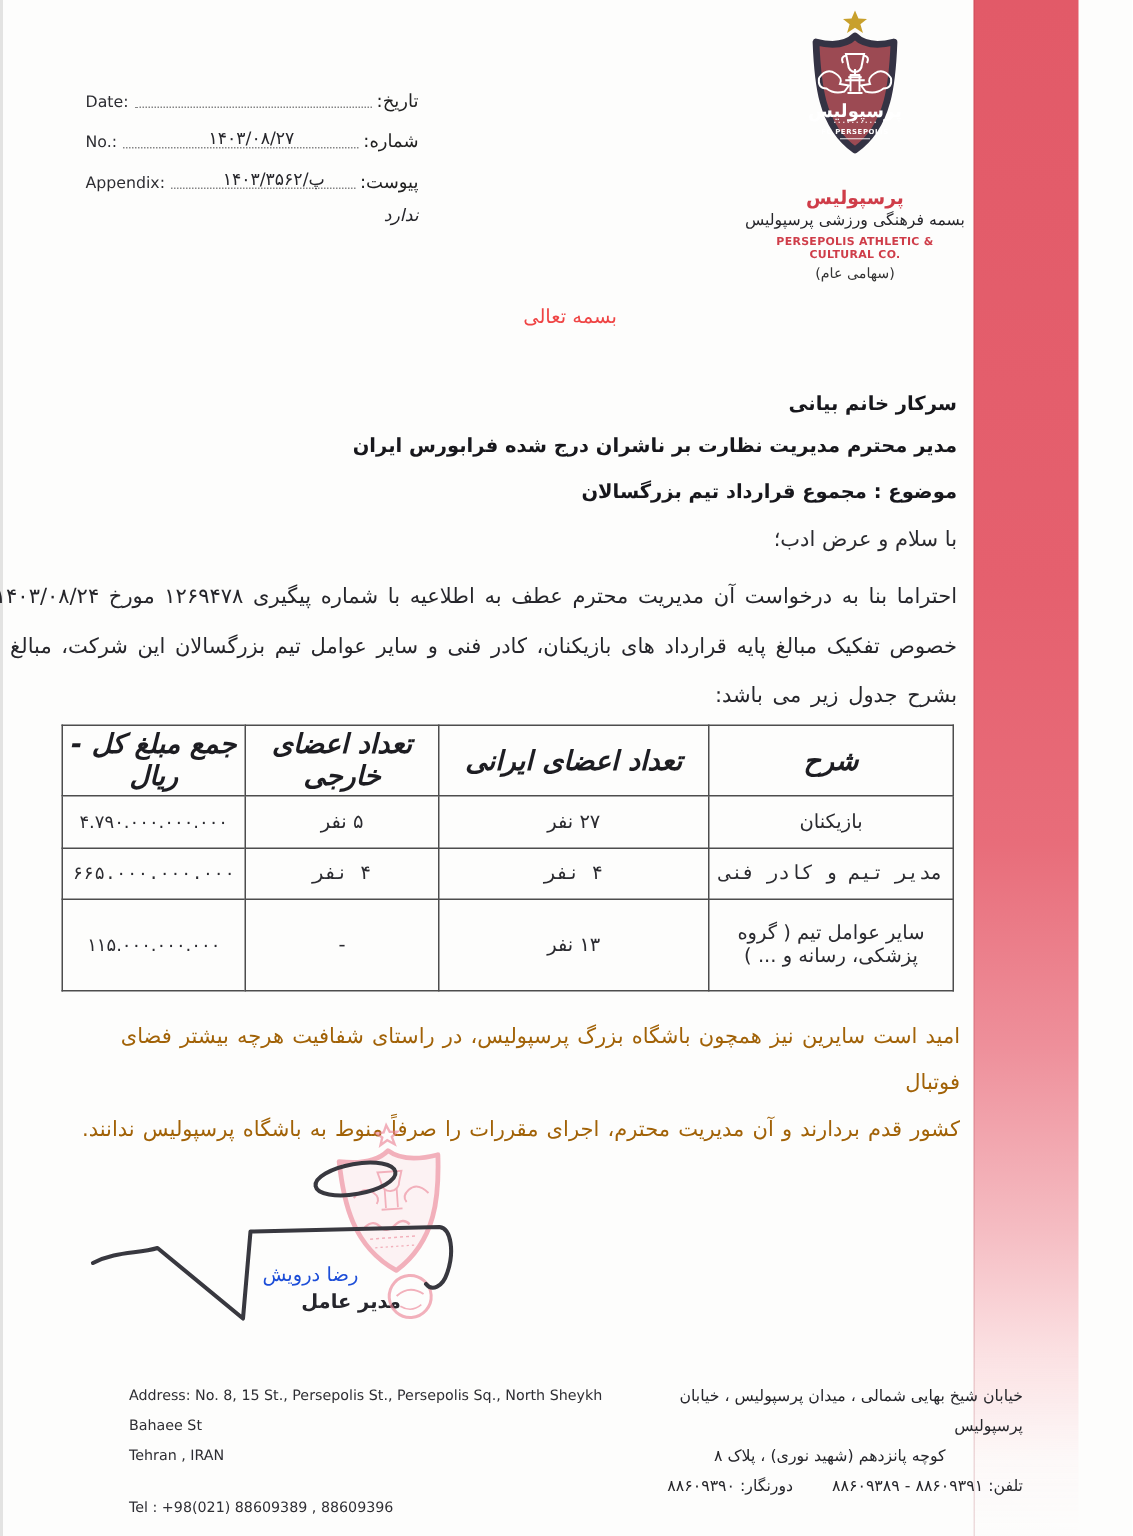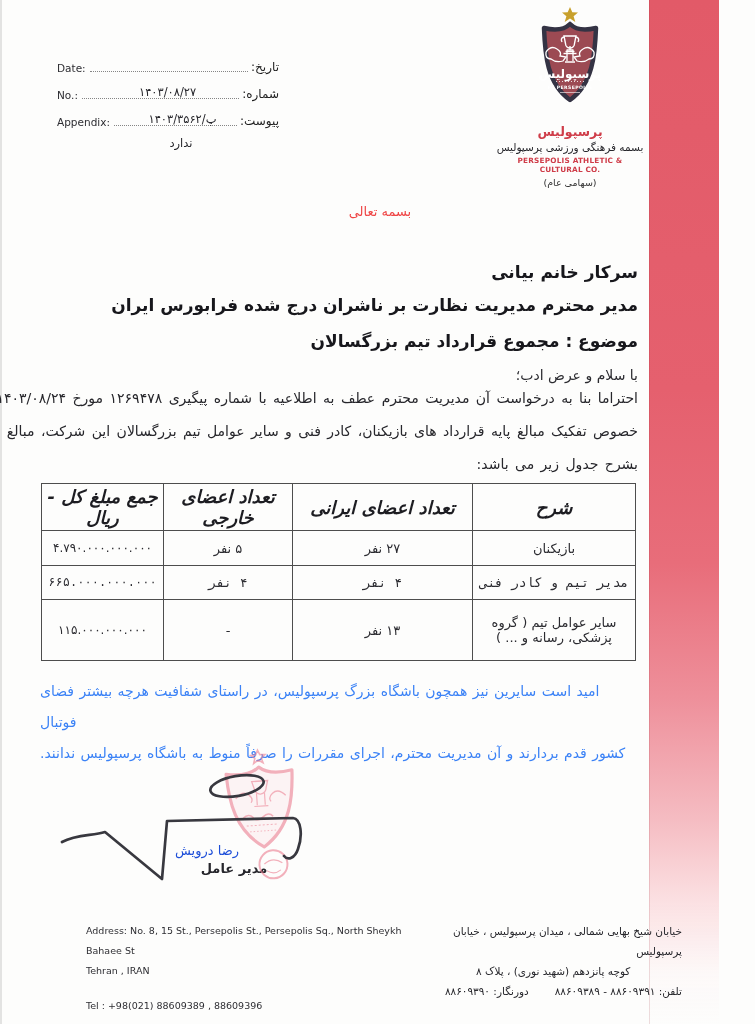--- a/index.html
+++ b/index.html
@@ -13,54 +13,54 @@
         background:linear-gradient(180deg,#e25a68 0%,#e5606e 38%,#e86d7a 55%,
           #ee8f9a 68%,#f5bcc2 80%,#fbe0e2 88%,rgba(252,240,241,0.35) 95%,rgba(255,255,255,0) 100%);}
   
   .ref-block{position:absolute;left:57px;top:48px;width:222px;}
   .ref-row{display:flex;align-items:flex-end;height:27px;}
   .ref-en{font-size:10.5px;color:#2d2d32;white-space:nowrap;padding-bottom:1px;}
   .ref-dots{flex:1;border-bottom:1px dotted #858585;margin:0 3px 3px 4px;position:relative;height:20px;}
   .ref-value{position:absolute;left:0;right:0;bottom:-1px;text-align:center;padding-left:14px;
         font-size:11.5px;color:#26262b;white-space:nowrap;}
   .ref-fa{font-size:12px;color:#222;padding-bottom:1px;direction:rtl;}
-  .ref-note{margin-top:7px;text-align:center;padding-left:26px;font-size:11.5px;color:#26262b;}
+  .ref-note{margin-top:7px;text-align:right;padding-left:26px;font-size:11.5px;color:#26262b;font-style:italic;}
   
   .letterhead{position:absolute;left:495px;top:6px;width:150px;text-align:center;}
   .crest{display:block;margin:0 auto;}
   .lh-fa-name{color:#cf3d49;font-weight:bold;font-size:12.5px;margin-top:4px;direction:rtl;}
   .lh-fa-company{font-size:10.5px;color:#26262b;margin-top:2px;direction:rtl;}
   .lh-en-company{color:#cf3d49;font-weight:bold;font-size:7.3px;letter-spacing:.2px;margin-top:3px;}
   .lh-fa-type{font-size:9.5px;color:#333;margin-top:3px;direction:rtl;}
   .besmele{position:absolute;left:300px;top:204px;width:160px;text-align:center;
         font-size:13px;color:#ef4444;direction:rtl;}
   
   .recipient{position:absolute;right:117px;top:262px;direction:rtl;text-align:right;}
-  .rec-bold{font-weight:bold;font-size:17px;color:#17171c;}
+  .rec-bold{font-weight:bold;font-size:13px;color:#17171c;}
   .rec-1{margin-bottom:13px;}
   .rec-2{margin-bottom:16px;}
   .rec-subject{margin-bottom:16px;}
   .rec-salutation{font-size:14px;color:#2b2b30;}
   
   .body-par{position:absolute;right:117px;left:40px;top:390px;direction:rtl;text-align:right;
         font-size:14px;color:#26262b;}
   .body-par .line{height:33px;white-space:nowrap;word-spacing:2px;}
   
   table.ct{position:absolute;left:41px;top:483px;width:594px;border-collapse:collapse;
         direction:rtl;table-layout:fixed;font-size:13px;color:#2b2b30;}
   table.ct th,table.ct td{border:1px solid #4d4d4d;text-align:center;vertical-align:middle;
         padding:2px 5px;}
   table.ct th{height:31px;font-weight:bold;font-size:18px;color:#1d1d22;font-style:italic;}
   tr.r1 td{height:30px;}
   tr.r2 td{height:29px;font-family:Liberation Mono, monospace;}
   tr.r3 td{height:56px;}
   td.money{font-size:12px;letter-spacing:.5px;}
   
-  .closing{position:absolute;right:115px;left:40px;top:676px;direction:rtl;text-align:left;
-        font-size:14px;line-height:31px;color:#3b82f6;word-spacing:1px;}
+  .closing{position:absolute;right:115px;left:40px;top:676px;direction:rtl;text-align:right;
+        font-size:14px;line-height:31px;color:#a16207;word-spacing:1px;}
   
   .sig-zone{position:absolute;left:45px;top:745px;width:310px;height:175px;}
   .sig-name{position:absolute;left:130px;top:98px;width:118px;text-align:left;
         font-weight:normal;font-size:13px;color:#1d4ed8;direction:rtl;}
   .sig-title{position:absolute;left:130px;top:116px;width:118px;text-align:center;
         font-weight:bold;font-size:13px;color:#26262c;direction:rtl;}
   .sig-svg{position:absolute;left:0;top:0;pointer-events:none;}
   
   .footer{position:absolute;left:45px;top:921px;width:596px;display:flex;
         justify-content:space-between;align-items:flex-start;margin-left:41px;}

